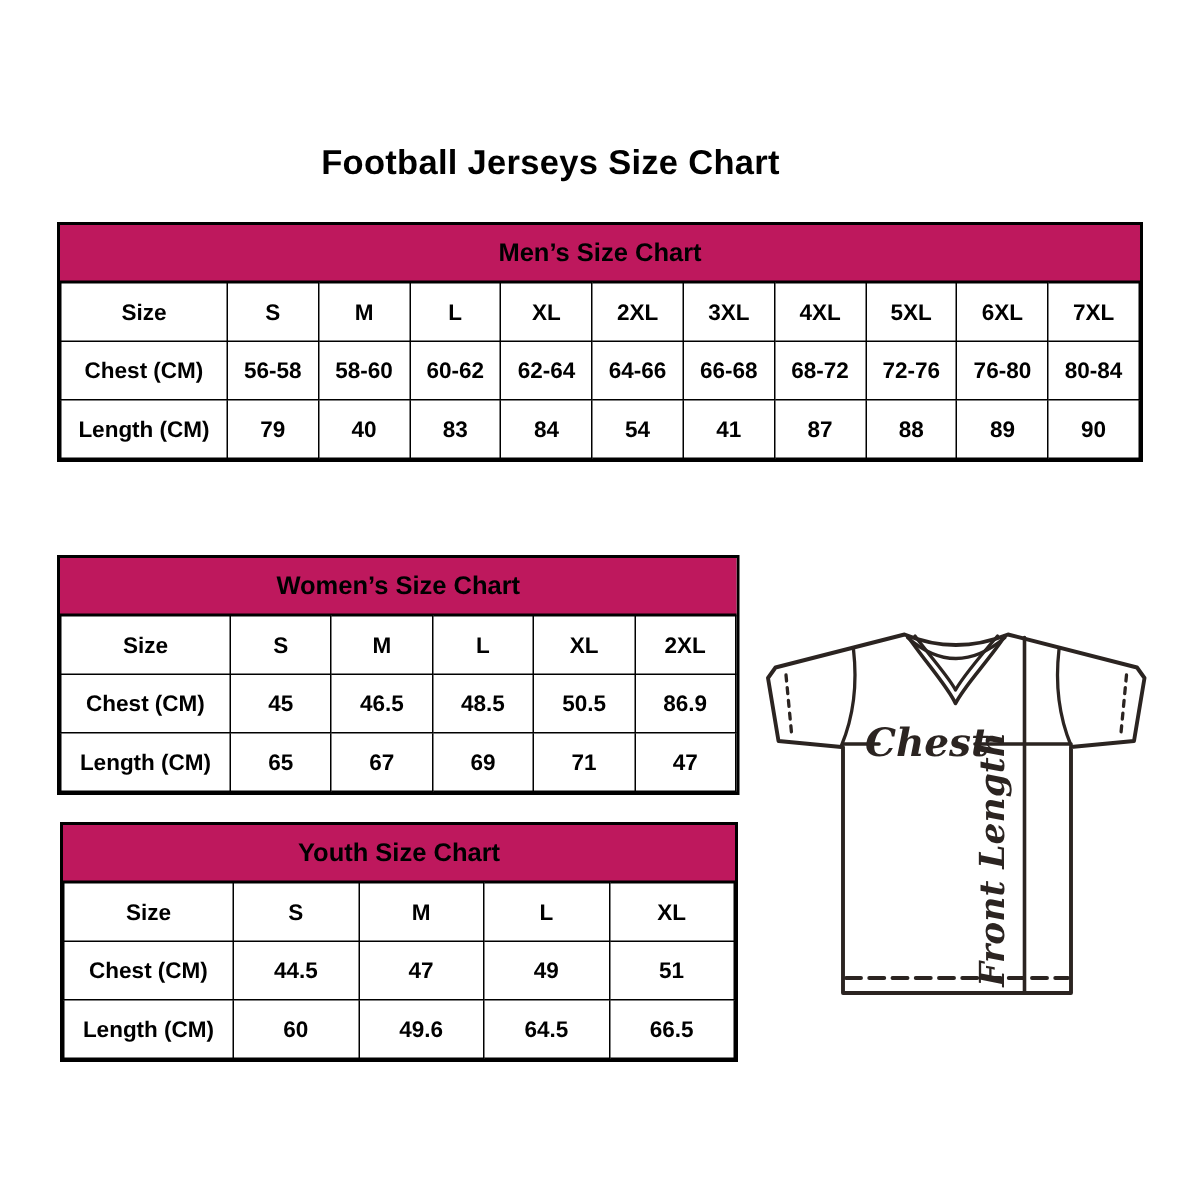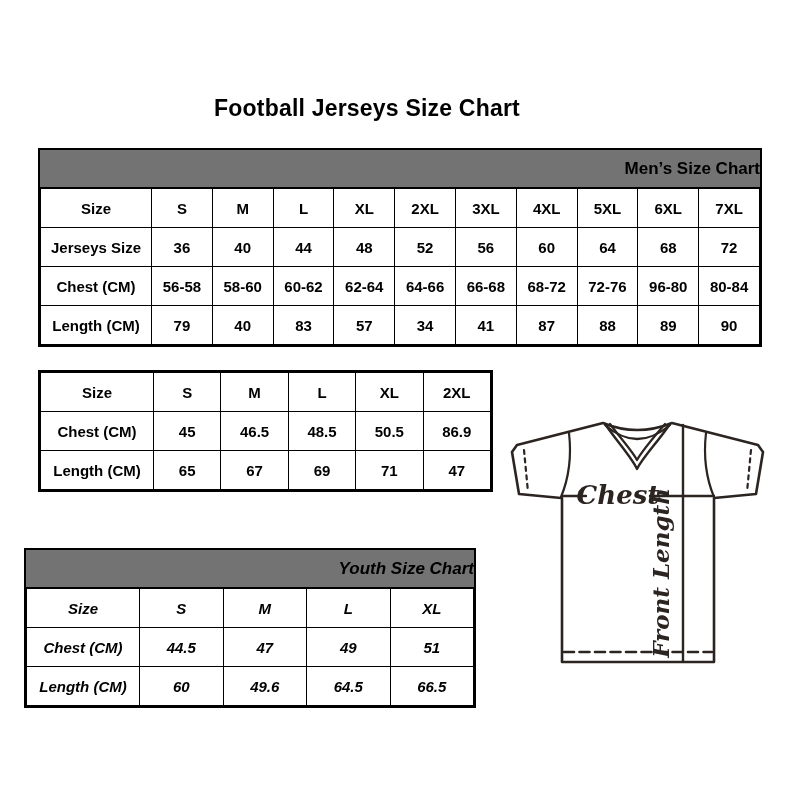--- a/index.html
+++ b/index.html
@@ -6,33 +6,33 @@
   body{
     width:800px;height:800px;position:relative;background:#ffffff;
     font-family:"Liberation Sans", sans-serif;color:#000000;overflow:hidden;
   }
   .page-title{
     position:absolute;left:0;top:95px;width:734px;text-align:center;
     font-size:23px;font-weight:700;letter-spacing:0.2px;
   }
   .chart-table{position:absolute;border:2px solid #000;background:#fff;}
   .chart-table .chart-header{
-    height:37px;line-height:37px;text-align:right;background:#737373;
+    height:37px;line-height:37px;text-align:center;background:#be185d;
     border-bottom:1px solid #000;font-size:17px;font-weight:700;
   }
   .chart-table table{
     border-collapse:collapse;width:100%;table-layout:fixed;
   }
   .chart-table td{
     border:1px solid #000;height:38px;text-align:center;vertical-align:middle;
     font-size:15px;font-weight:700;padding:0 1px;white-space:nowrap;
   }
   .men-table{left:38px;top:148px;width:720px;}
   .women-table{left:38px;top:370px;width:451px;}
-  .youth-table{left:24px;top:548px;width:448px;font-style:italic;}
+  .youth-table{left:40px;top:548px;width:448px;}
   .men-table .row-label{width:108px;}
   .women-table .row-label{width:110px;}
   .youth-table .row-label{width:110px;}
   #jersey-diagram{position:absolute;left:500px;top:400px;}
   .diagram-label{
     font-family:"DejaVu Serif", serif;font-style:italic;font-weight:700;
     fill:#2b2421;
   }
 </style>
 </head>
@@ -51,63 +51,51 @@
           <td>L</td>
           <td>XL</td>
           <td>2XL</td>
           <td>3XL</td>
           <td>4XL</td>
           <td>5XL</td>
           <td>6XL</td>
           <td>7XL</td>
         </tr>
         <tr>
-          <td class="row-label">Jerseys Size</td>
-          <td>36</td>
-          <td>40</td>
-          <td>44</td>
-          <td>48</td>
-          <td>52</td>
-          <td>56</td>
-          <td>60</td>
-          <td>64</td>
-          <td>68</td>
-          <td>72</td>
-        </tr>
-        <tr>
           <td class="row-label">Chest (CM)</td>
           <td>56-58</td>
           <td>58-60</td>
           <td>60-62</td>
           <td>62-64</td>
           <td>64-66</td>
           <td>66-68</td>
           <td>68-72</td>
           <td>72-76</td>
-          <td>96-80</td>
+          <td>76-80</td>
           <td>80-84</td>
         </tr>
         <tr>
           <td class="row-label">Length (CM)</td>
           <td>79</td>
           <td>40</td>
           <td>83</td>
-          <td>57</td>
-          <td>34</td>
+          <td>84</td>
+          <td>54</td>
           <td>41</td>
           <td>87</td>
           <td>88</td>
           <td>89</td>
           <td>90</td>
         </tr>
       </tbody>
     </table>
 </div>
 
 <div class="chart-table women-table">
+  <div class="chart-header">Women’s Size Chart</div>
   <table>
       <tbody>
         <tr>
           <td class="row-label">Size</td>
           <td>S</td>
           <td>M</td>
           <td>L</td>
           <td>XL</td>
           <td>2XL</td>
         </tr>

